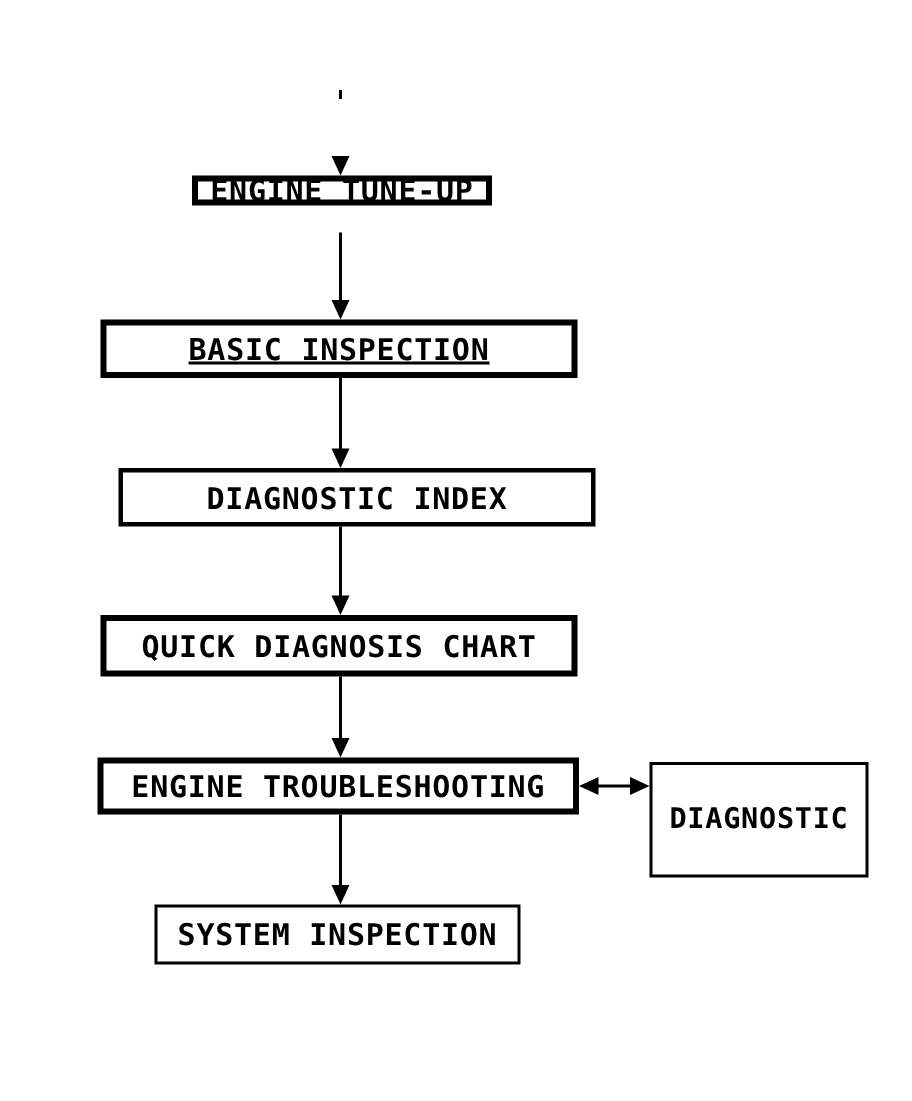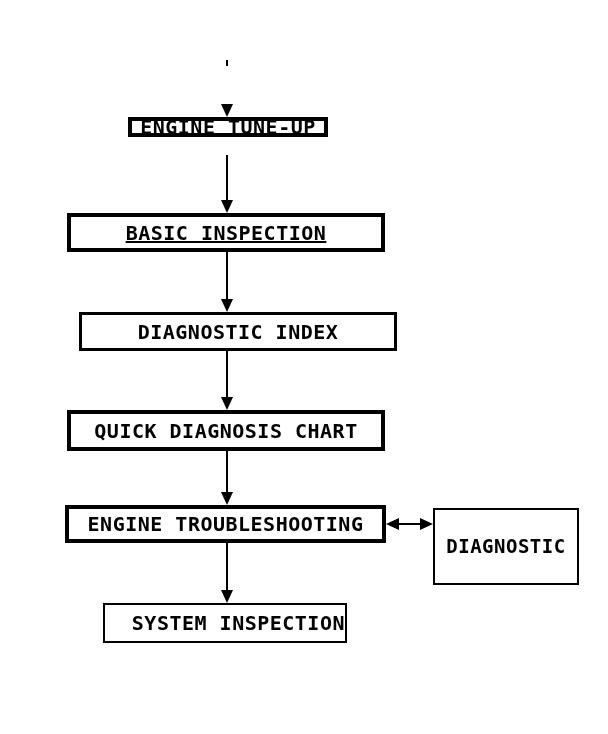--- a/index.html
+++ b/index.html
@@ -33,21 +33,21 @@
   .border-thin  { border-width: 2px; }
 
   .n1 { left: 104px; top: 19px;  width: 247px; height: 41px; }
   .n2 { left: 128px; top: 117px; width: 200px; height: 20px; }
   .n3 { left: 67px;  top: 213px; width: 318px; height: 39px; text-decoration: underline; }
   .n4 { left: 67px;  top: 312px; width: 318px; height: 39px; margin-left: 12px; }
   .n5 { left: 67px;  top: 410px; width: 318px; height: 41px; justify-content: center; }
   .n6 { left: 65px;  top: 505px; width: 321px; height: 38px; }
   .n7 { left: 433px; top: 508px; width: 146px; height: 77px;
         flex-direction: row; font-size: 19px; line-height: 35px; }
-  .n8 { left: 103px; top: 603px; width: 244px; height: 40px; justify-content: flex-end; }
+  .n8 { left: 103px; top: 603px; width: 244px; height: 40px; }
 
   .vline {
     position: absolute;
     left: 226px;
     width: 2px;
     background: #000000;
   }
   .v-stub1 { top: 60px;  height: 6px;  }
   .v-2     { top: 155px; height: 46px; }
   .v-3     { top: 252px; height: 48px; }

